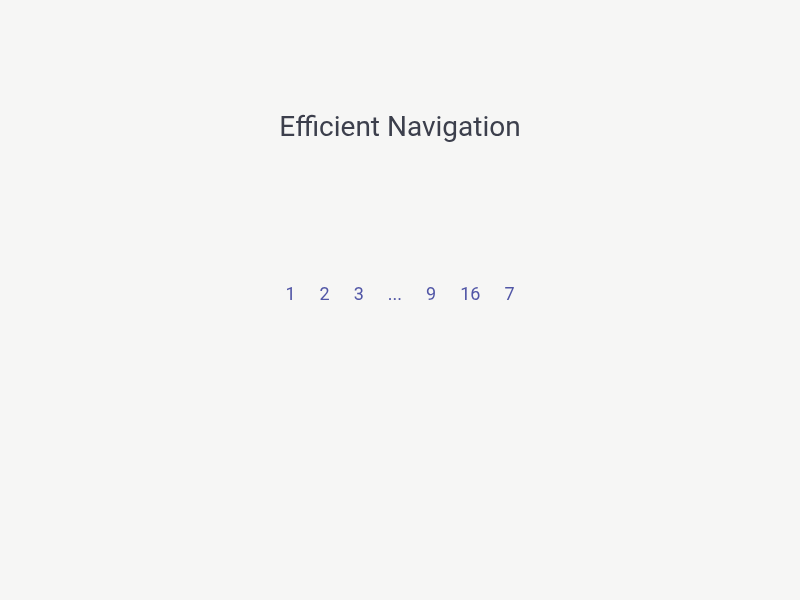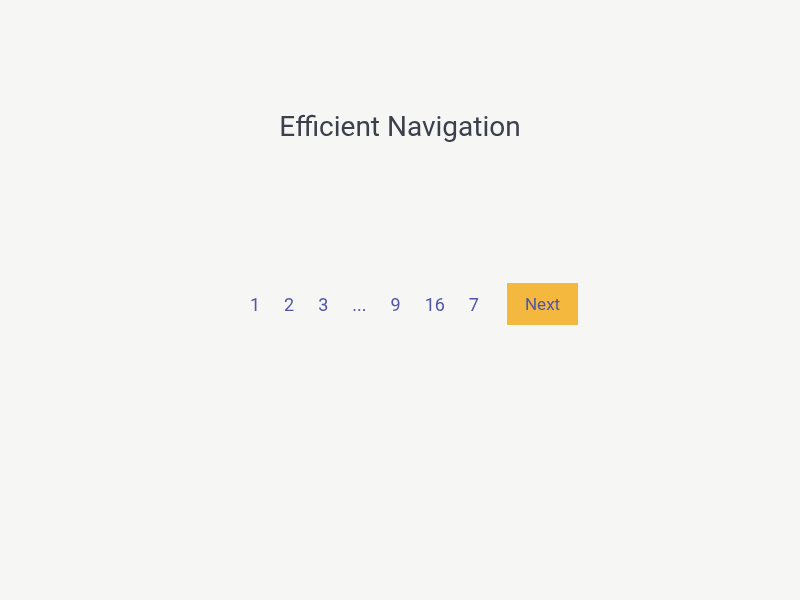--- a/index.html
+++ b/index.html
@@ -67,14 +67,13 @@
 <div class="pagination-container">
   <div class="page-list">
     <span class="page-item">1</span>
     <span class="page-item">2</span>
     <span class="page-item">3</span>
     <span class="page-item break">...</span>
     <span class="page-item">9</span>
     <span class="page-item">16</span>
     <span class="page-item">7</span>
   </div>
-  <button class="nav-button">Next</button>
 </div>
 
 </body></html>

